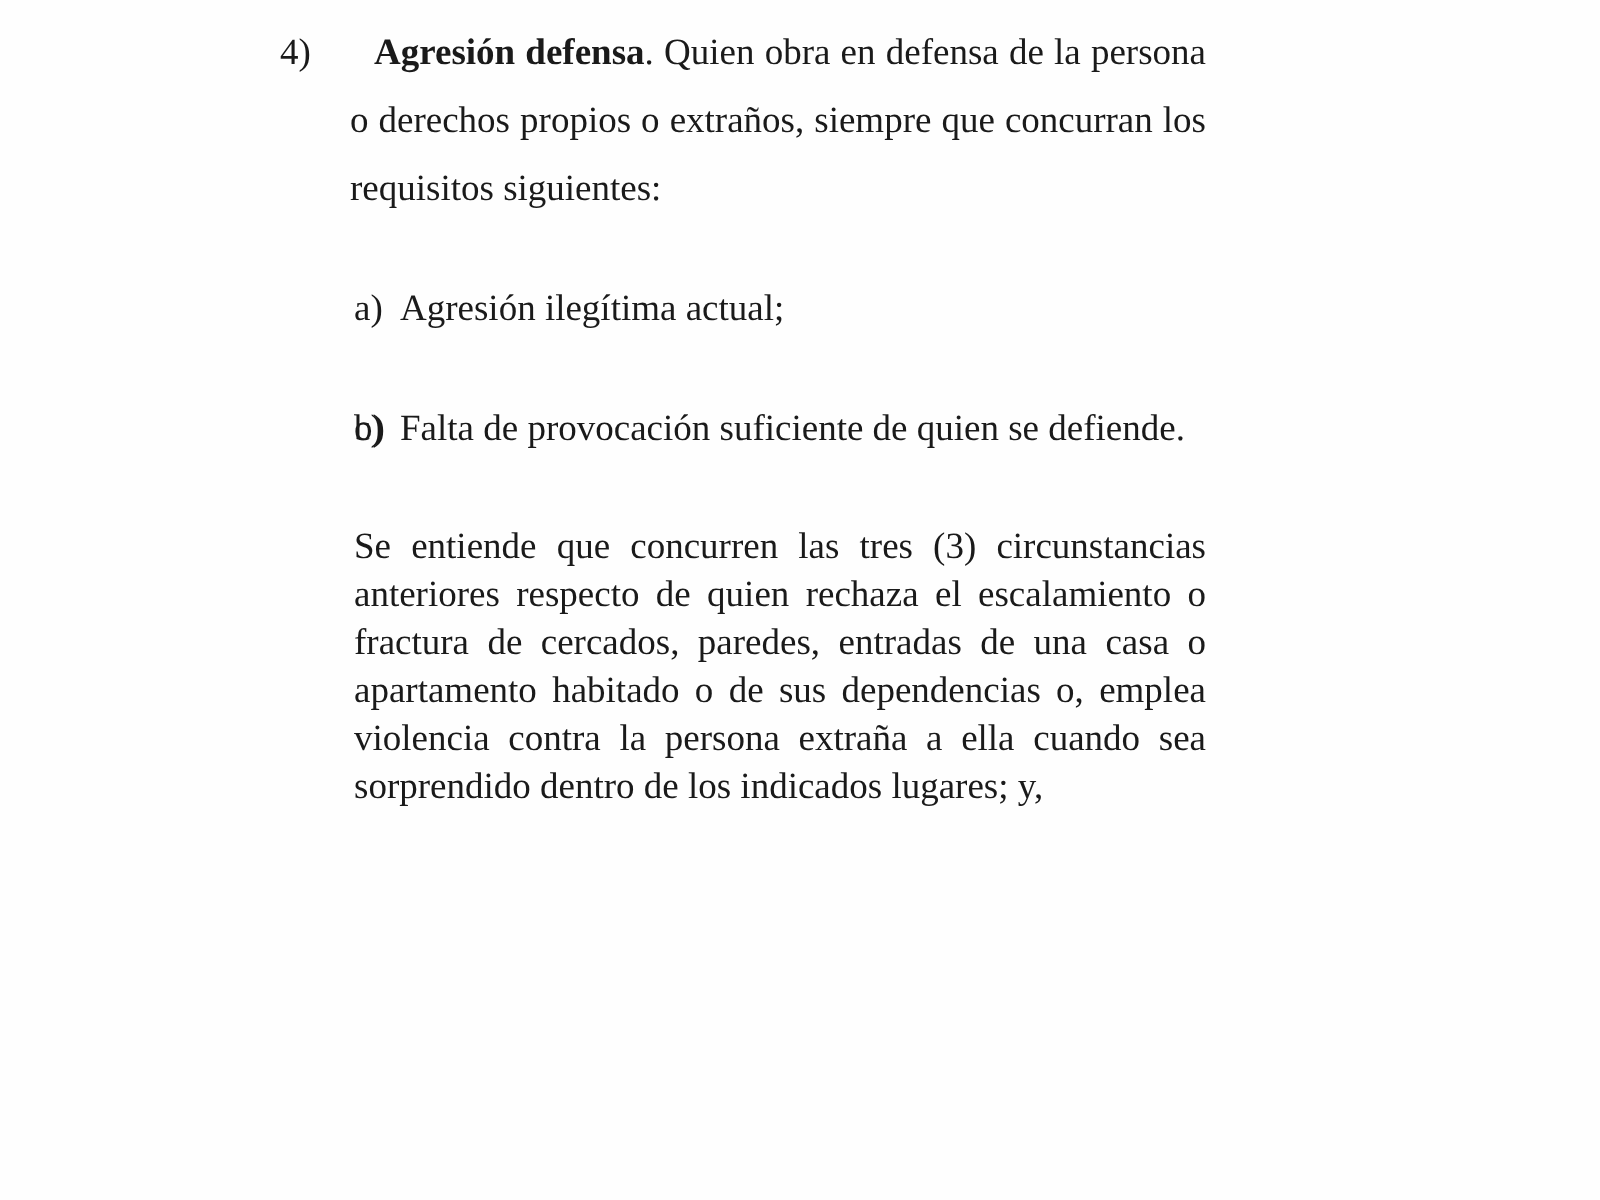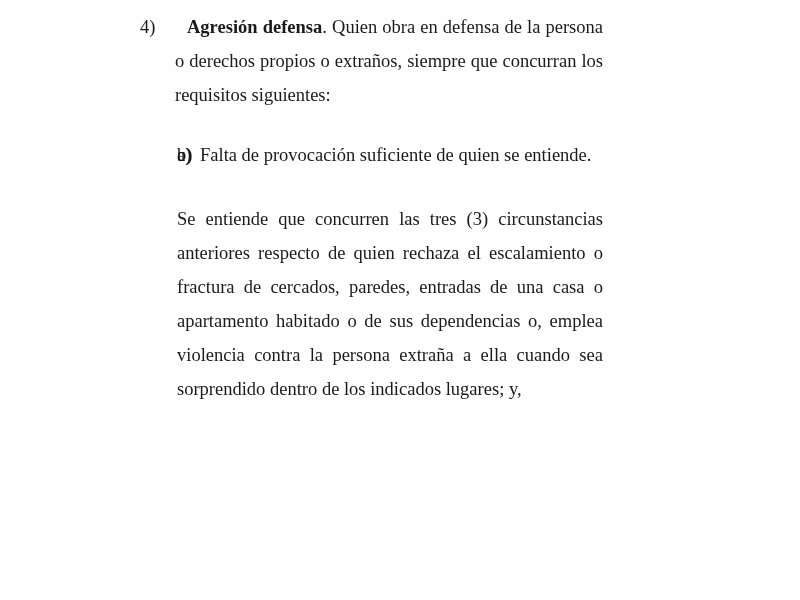--- a/index.html
+++ b/index.html
@@ -74,47 +74,47 @@
     line-height: 34px;
   }
 
   
   .para {
     margin-left: 37px;
     width: 426px;
     text-align: justify;
     text-justify: inter-word;
     font-size: 18.5px;
-    line-height: 34px;
+    line-height: 24px;
     margin-top: 30px;
   }
   .justify-left-last {
     text-align-last: left;
   }
 </style>
 </head>
 <body>
 
 <div id="page">
 
   <div class="col">
 
     <div class="numbered justify-left-last">
       <span class="num-marker">4)</span><span class="lead-indent"></span><span class="lead-bold">Agresión defensa</span><span>. Quien obra en defensa de la persona o derechos propios o extraños, siempre que concurran los requisitos siguientes:</span>
     </div>
 
     <div class="lettered justify-left-last">
-      <span class="letter-marker">a)</span>
+      <span class="letter-marker">a)</span><span>Agresión ilegítima actual;</span>
     </div>
 
     <div class="lettered justify-left-last">
       <span class="letter-marker">b)</span>
     </div>
 
     <div class="lettered justify-left-last">
-      <span class="letter-marker">c)</span><span>Falta de provocación suficiente de quien se entiende.</span>
+      <span class="letter-marker">c)</span><span>Falta de provocación suficiente de quien se defiende.</span>
     </div>
 
     <div class="para justify-left-last">Se entiende que concurren las tres (3) circunstancias anteriores respecto de quien rechaza el escalamiento o fractura de cercados, paredes, entradas de una casa o apartamento habitado o de sus dependencias o, emplea violencia contra la persona extraña a ella cuando sea sorprendido dentro de los indicados lugares; y,</div>
 
   </div>
 
 </div>
 
 </body></html>

